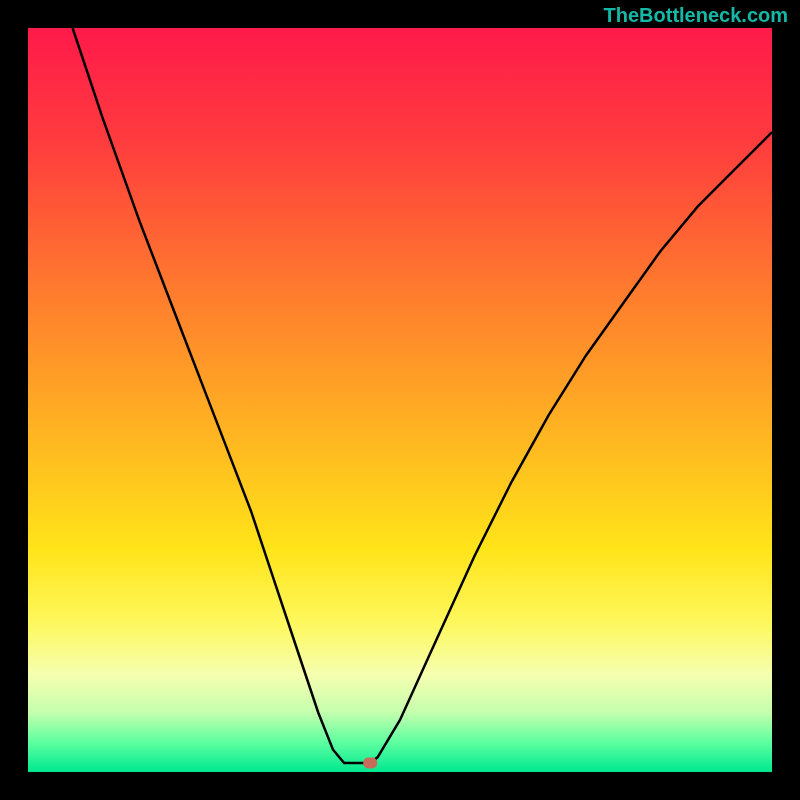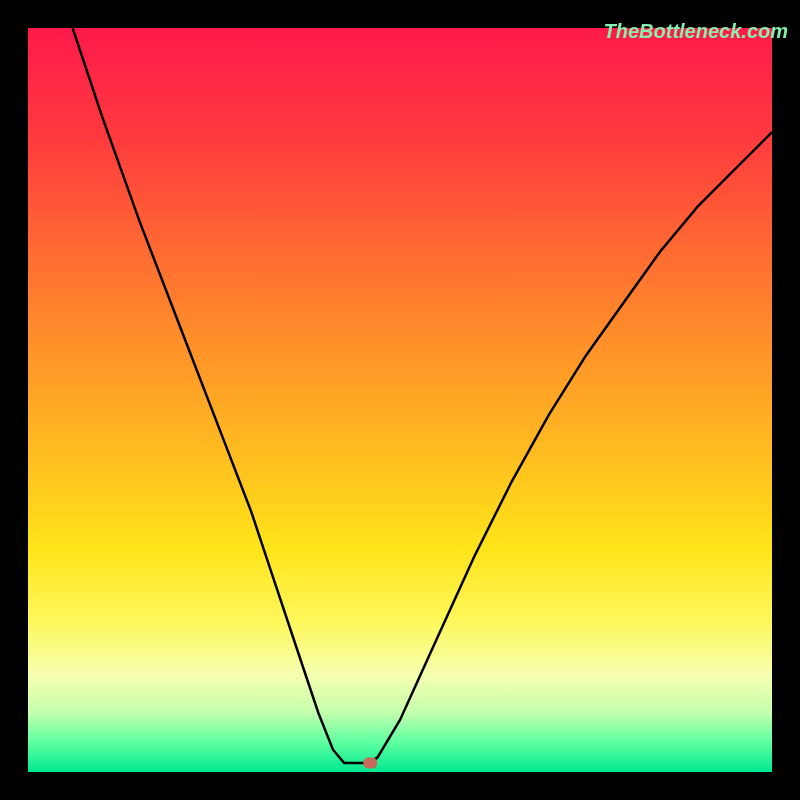--- a/index.html
+++ b/index.html
@@ -11,27 +11,26 @@
     overflow: hidden;
     font-family: Arial, sans-serif;
   }
   .chart-container {
     position: relative;
     width: 800px;
     height: 800px;
   }
   .watermark {
     position: absolute;
-    top: 20px;
+    top: 4px;
     right: 12px;
-    color: #86efac;
+    color: #14b8a6;
     font-size: 20px;
     font-weight: bold;
     z-index: 10;
-    font-style: italic;
   }
   svg {
     display: block;
   }
 </style>
 </head>
 <body>
 
 <div class="chart-container">
   <div class="watermark">TheBottleneck.com</div>

